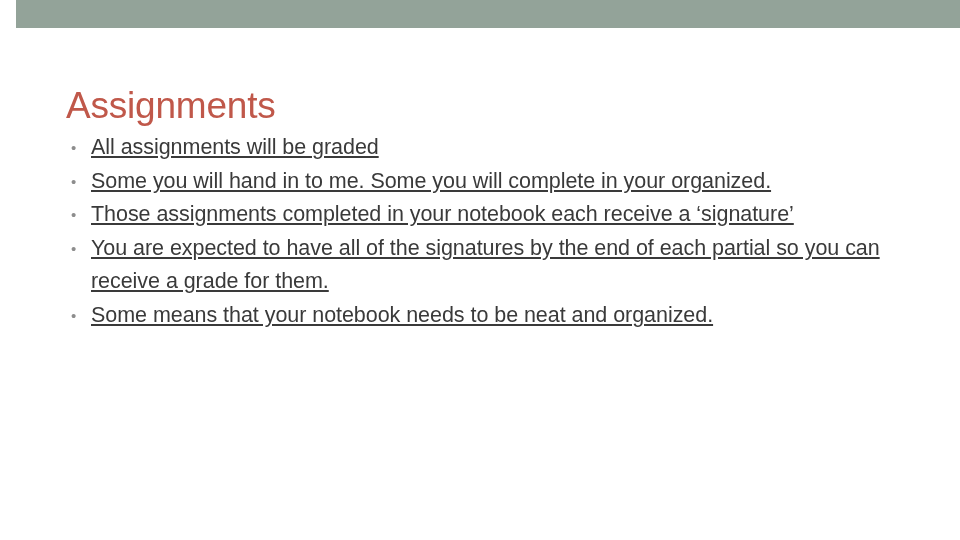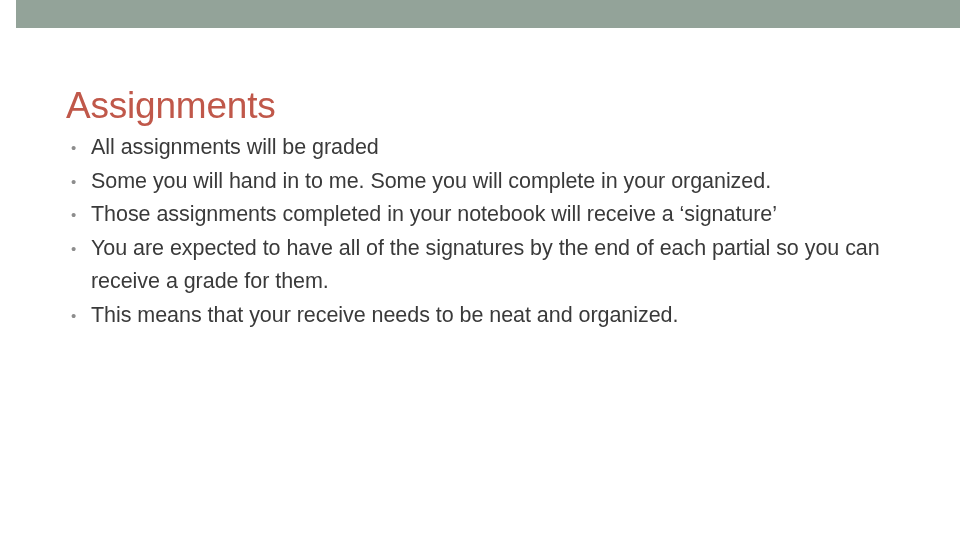--- a/index.html
+++ b/index.html
@@ -65,20 +65,21 @@
     left: 3px;
     top: 0;
     width: 14px;
     color: #8d8d8d;
     font-size: 15px;
     line-height: 33.5px;
     text-align: left;
   }
   .bullet-text {
     display: block;
+    text-decoration: underline;
   }
 </style>
 </head>
 <body>
 
 <div class="slide">
 
   <div class="top-banner"></div>
 
   <h1 class="slide-title">Assignments</h1>
@@ -90,28 +91,28 @@
       <span class="bullet-text">All assignments will be graded</span>
     </li>
 
     <li class="bullet-item">
       <span class="bullet-dot">•</span>
       <span class="bullet-text">Some you will hand in to me. Some you will complete in your organized.</span>
     </li>
 
     <li class="bullet-item">
       <span class="bullet-dot">•</span>
-      <span class="bullet-text">Those assignments completed in your notebook will receive a ‘signature’</span>
+      <span class="bullet-text">Those assignments completed in your notebook each receive a ‘signature’</span>
     </li>
 
     <li class="bullet-item">
       <span class="bullet-dot">•</span>
       <span class="bullet-text">You are expected to have all of the signatures by the end of each partial so you can receive a grade for them.</span>
     </li>
 
     <li class="bullet-item">
       <span class="bullet-dot">•</span>
-      <span class="bullet-text">This means that your receive needs to be neat and organized.</span>
+      <span class="bullet-text">Some means that your notebook needs to be neat and organized.</span>
     </li>
 
   </ul>
 
 </div>
 
 </body></html>

